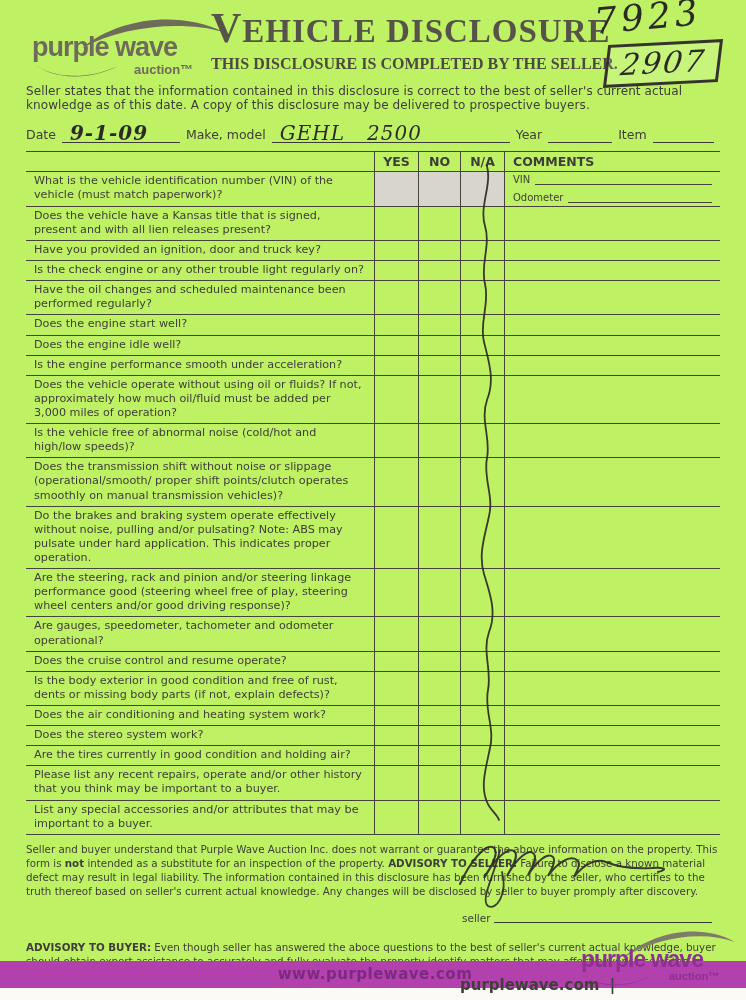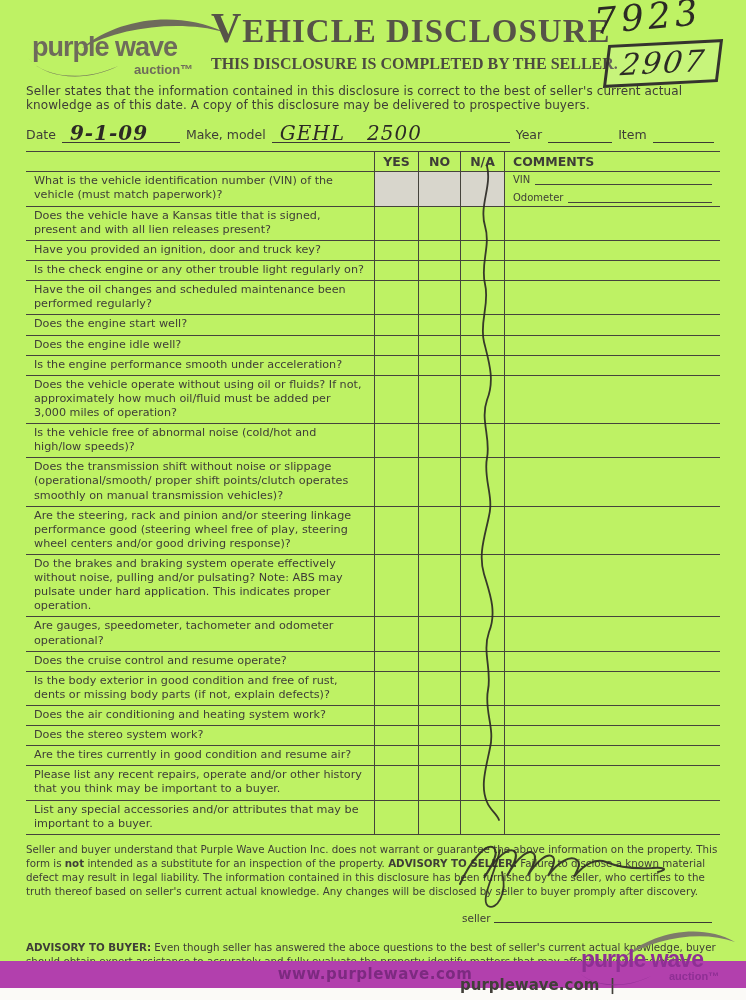--- a/index.html
+++ b/index.html
@@ -205,34 +205,34 @@
           <div class="cell cell-c"></div>
         </div>
         <div class="t-row">
           <div class="cell cell-q">Does the transmission shift without noise or slippage (operational/smooth/ proper shift points/clutch operates smoothly on manual transmission vehicles)?</div>
           <div class="cell cell-s"></div>
           <div class="cell cell-s n2"></div>
           <div class="cell cell-s"></div>
           <div class="cell cell-c"></div>
         </div>
         <div class="t-row">
+          <div class="cell cell-q">Do the brakes and braking system operate effectively without noise, pulling and/or pulsating? Note: ABS may pulsate under hard application.  This indicates proper operation.</div>
+          <div class="cell cell-s"></div>
+          <div class="cell cell-s n2"></div>
+          <div class="cell cell-s"></div>
+          <div class="cell cell-c"></div>
+        </div>
+        <div class="t-row">
           <div class="cell cell-q">Are the steering, rack and pinion and/or steering linkage performance good (steering wheel free of play, steering wheel centers and/or good driving response)?</div>
           <div class="cell cell-s"></div>
           <div class="cell cell-s n2"></div>
           <div class="cell cell-s"></div>
           <div class="cell cell-c"></div>
         </div>
         <div class="t-row">
-          <div class="cell cell-q">Do the brakes and braking system operate effectively without noise, pulling and/or pulsating? Note: ABS may pulsate under hard application.  This indicates proper operation.</div>
-          <div class="cell cell-s"></div>
-          <div class="cell cell-s n2"></div>
-          <div class="cell cell-s"></div>
-          <div class="cell cell-c"></div>
-        </div>
-        <div class="t-row">
           <div class="cell cell-q">Are gauges, speedometer, tachometer and odometer operational?</div>
           <div class="cell cell-s"></div>
           <div class="cell cell-s n2"></div>
           <div class="cell cell-s"></div>
           <div class="cell cell-c"></div>
         </div>
         <div class="t-row">
           <div class="cell cell-q">Does the cruise control and resume operate?</div>
           <div class="cell cell-s"></div>
           <div class="cell cell-s n2"></div>
@@ -254,21 +254,21 @@
           <div class="cell cell-c"></div>
         </div>
         <div class="t-row">
           <div class="cell cell-q">Does the stereo system work?</div>
           <div class="cell cell-s"></div>
           <div class="cell cell-s n2"></div>
           <div class="cell cell-s"></div>
           <div class="cell cell-c"></div>
         </div>
         <div class="t-row">
-          <div class="cell cell-q">Are the tires currently in good condition and resume air?</div>
+          <div class="cell cell-q">Are the tires currently in good condition and holding air?</div>
           <div class="cell cell-s"></div>
           <div class="cell cell-s n2"></div>
           <div class="cell cell-s"></div>
           <div class="cell cell-c"></div>
         </div>
         <div class="t-row">
           <div class="cell cell-q">Please list any recent repairs, operate and/or other history that you think may be important to a buyer.</div>
           <div class="cell cell-s"></div>
           <div class="cell cell-s n2"></div>
           <div class="cell cell-s"></div>

